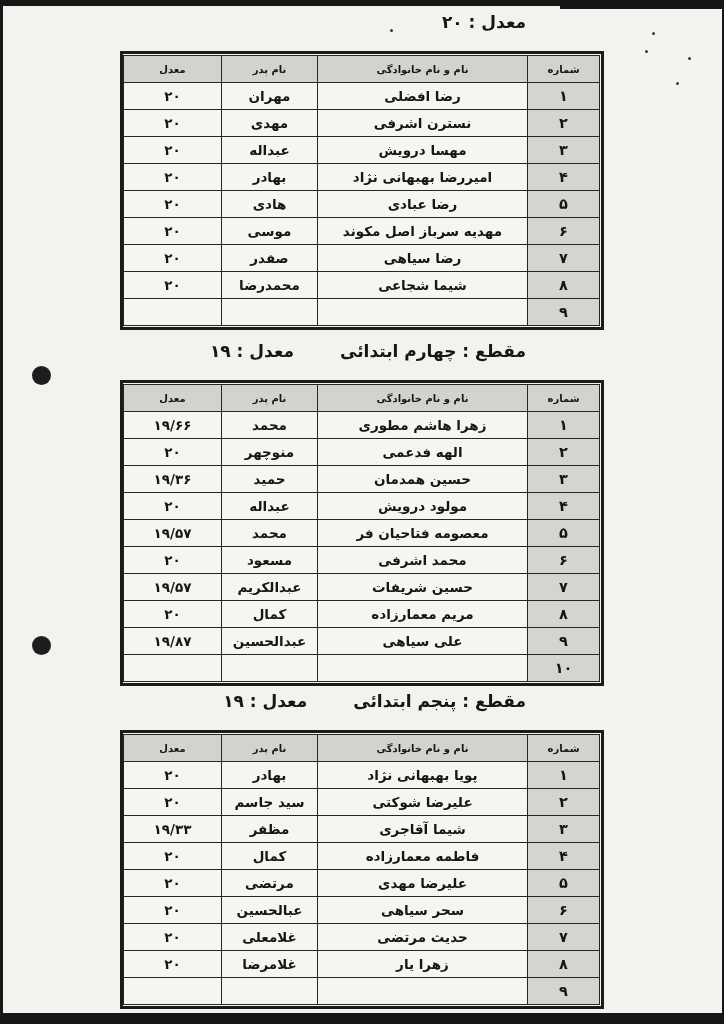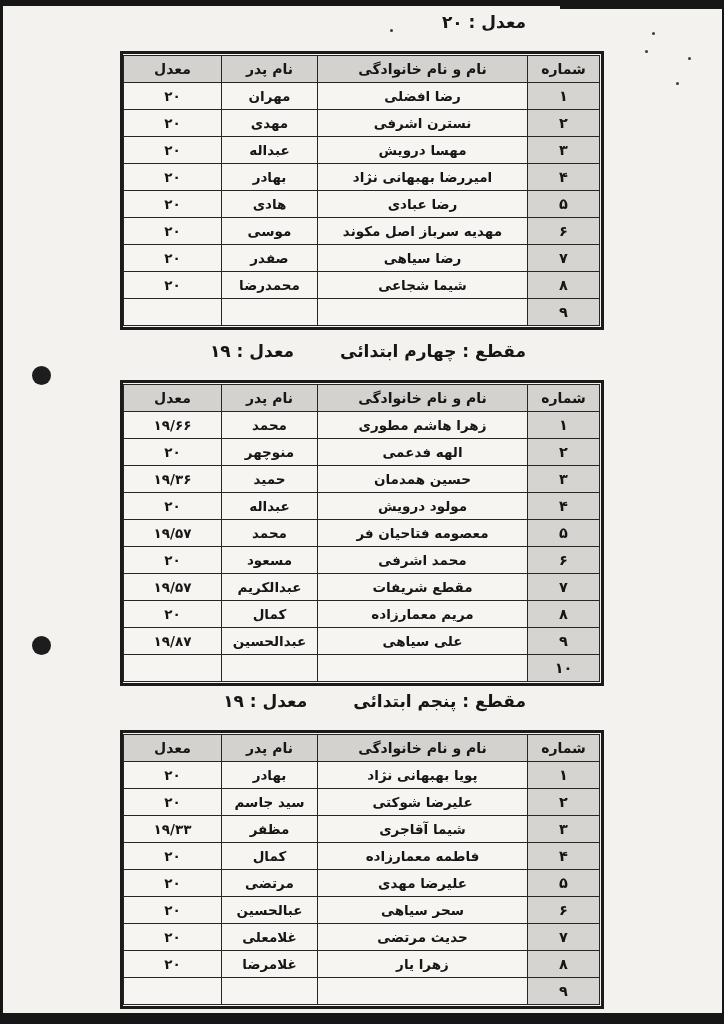--- a/index.html
+++ b/index.html
@@ -83,21 +83,21 @@
     height: 26px;
     text-align: center;
     vertical-align: middle;
     font-weight: bold;
     padding: 0 4px;
     overflow: hidden;
     white-space: nowrap;
   }
   table.grades th {
     background: #d3d2ce;
-    font-size: 14px;
+    font-size: 10px;
   }
   table.grades td { font-size: 13.5px; }
   table.grades td.c-no {
     background: #d5d4d0;
     font-size: 14.5px;
   }
   col.w-no     { width: 72px; }
   col.w-name   { width: 210px; }
   col.w-father { width: 96px; }
   col.w-grade  { width: 98px; }
@@ -269,21 +269,21 @@
 
             <tr>
               <td class="c-no">۶</td>
               <td class="c-name">محمد اشرفی</td>
               <td class="c-father">مسعود</td>
               <td class="c-grade">۲۰</td>
             </tr>
 
             <tr>
               <td class="c-no">۷</td>
-              <td class="c-name">مقطع شریفات</td>
+              <td class="c-name">حسین شریفات</td>
               <td class="c-father">عبدالکریم</td>
               <td class="c-grade">۱۹/۵۷</td>
             </tr>
 
             <tr>
               <td class="c-no">۸</td>
               <td class="c-name">مریم معمارزاده</td>
               <td class="c-father">کمال</td>
               <td class="c-grade">۲۰</td>
             </tr>

